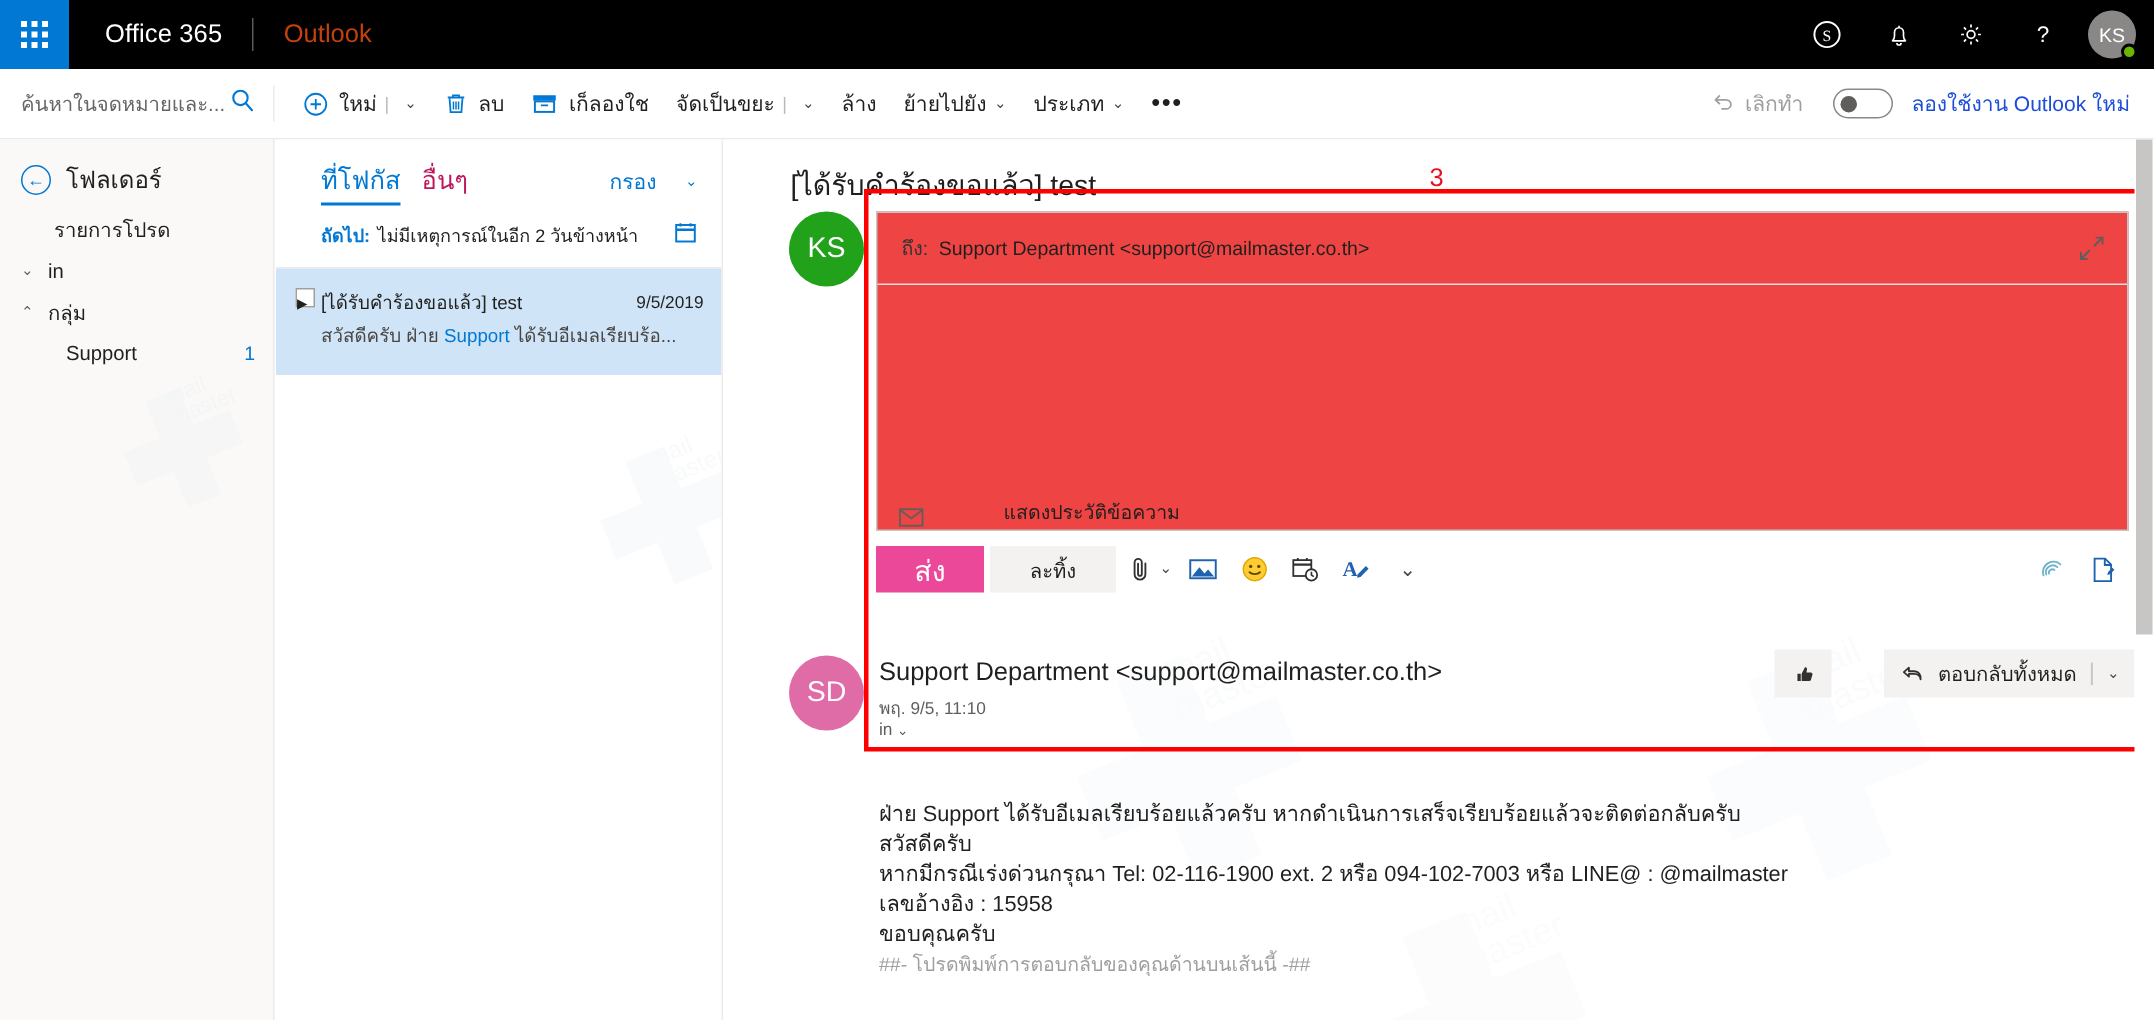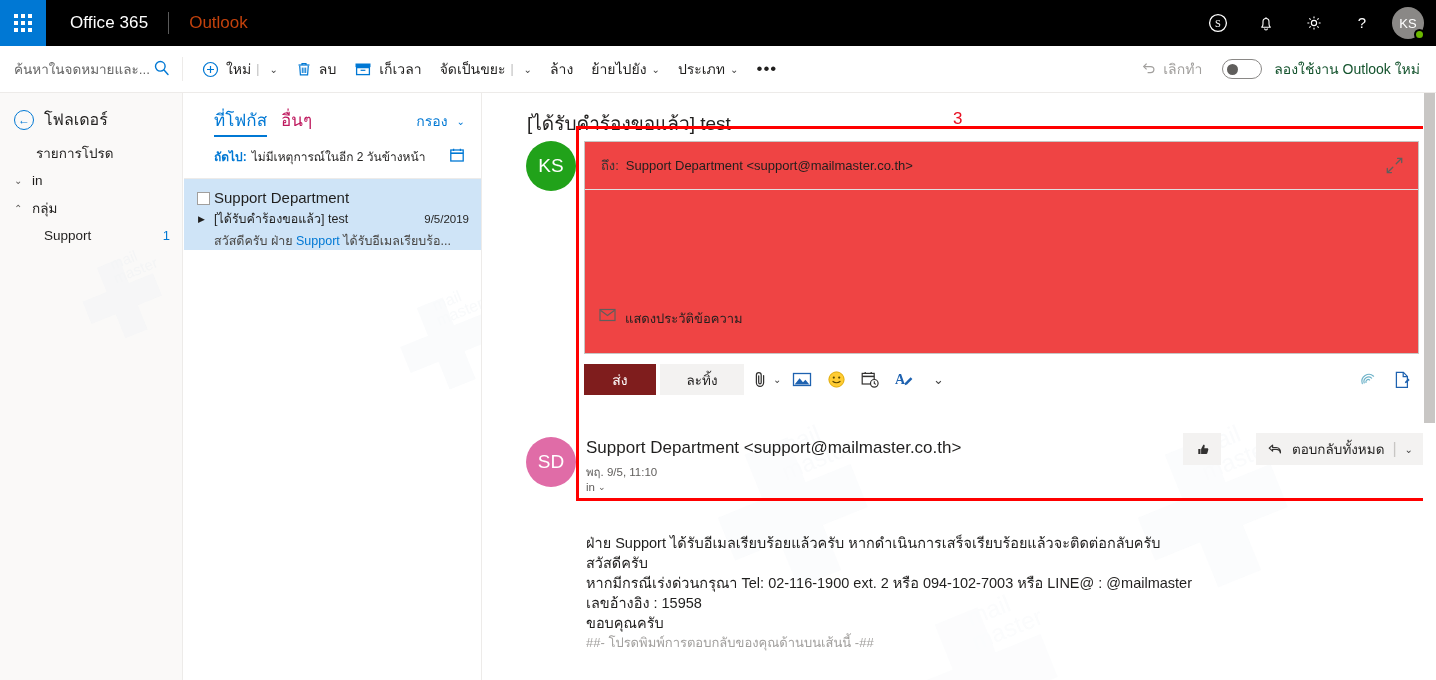--- a/index.html
+++ b/index.html
@@ -85,21 +85,21 @@
     display: flex; align-items: center; margin-left: 20px; cursor: pointer;
   }
   .toggle {
     width: 40px; height: 20px; border-radius: 10px; border: 1px solid #8a8886;
     background: #fff; position: relative; margin-right: 12px;
   }
   .toggle .knob {
     position: absolute; left: 4px; top: 4px; width: 11px; height: 11px;
     border-radius: 50%; background: #605e5c;
   }
-  #newoutlook-label { font-size: 14px; color: #14532d; }
+  #newoutlook-label { font-size: 14px; color: #1d4ed8; }
 
   
   #leftnav {
     position: absolute; top: 93px; left: 0; width: 183px; height: 587px;
     background: #faf9f8; border-right: 1px solid #edebe9; overflow: hidden;
   }
   #folders-head {
     display: flex; align-items: center; padding: 14px 0 0 14px; cursor: pointer;
   }
   #folders-head .back-circle {
@@ -123,21 +123,21 @@
   
   #msglist {
     position: absolute; top: 93px; left: 184px; width: 298px; height: 587px;
     background: #ffffff; border-right: 1px solid #edebe9; overflow: hidden;
   }
   #pivots { display: flex; align-items: baseline; padding: 13px 16px 0 30px; }
   .pivot { font-size: 17px; color: #be185d; margin-right: 14px; cursor: pointer; }
   .pivot.active { color: #0078d4; border-bottom: 2px solid #0078d4; padding-bottom: 2px; }
   #filter-btn {
     margin-left: auto; color: #0078d4; font-size: 14px; cursor: pointer;
-    display: flex; align-items: center;
+    display: flex; align-items: center; gap: 10px;
   }
   #filter-btn .chev { margin-left: 9px; font-size: 10px; }
   #nextline {
     display: flex; align-items: center; padding: 10px 16px 0 30px; font-size: 12px;
   }
   #next-label { color: #0078d4; font-weight: bold; margin-right: 5px; }
   #next-text { color: #201f1e; }
   #cal-icon { margin-left: auto; color: #0078d4; }
   #list-sep { margin-top: 12px; height: 1px; background: #edebe9; }
   .msgrow {
@@ -187,33 +187,34 @@
     border-bottom: 1px solid #dfdfdf; padding: 0 0 0 16px;
   }
   #to-label { font-size: 13px; color: #333; margin-right: 7px; }
   #to-value { font-size: 13px; color: #201f1e; }
   #expand-btn {
     margin-left: auto; width: 48px; height: 47px; display: flex;
     align-items: center; justify-content: center; color: #605e5c; cursor: pointer;
   }
   #bodyarea { height: 118px; cursor: text; }
   #histrow {
-    height: 44px; display: flex; align-items: flex-start; padding-left: 14px;
+    height: 44px; display: flex; align-items: flex-end; padding-left: 14px;
     cursor: pointer;
+    gap: 44px;
   }
   #histrow .env { margin-right: 9px; color: #605e5c; display: flex; }
   #hist-label { font-size: 13px; color: #201f1e; }
 
   #composetools {
     position: absolute; left: 101px; top: 271px; width: 835px; height: 31px;
     display: flex; align-items: center;
   }
   #send-btn {
-    width: 72px; height: 31px; background: #7f1d1d; color: #fff;
-    font-size: 14px; display: flex; align-items: center;
+    width: 72px; height: 31px; background: #ec4899; color: #fff;
+    font-size: 19px; display: flex; align-items: center;
     justify-content: center; cursor: pointer; border: none;
   }
   #discard-btn {
     width: 84px; height: 31px; background: #f3f2f1; color: #201f1e;
     font-size: 13.5px; display: flex; align-items: center;
     justify-content: center; cursor: pointer; margin-left: 4px; border: none;
   }
   .tool {
     height: 31px; min-width: 26px; display: flex; align-items: center;
     justify-content: center; margin-left: 8px; cursor: pointer; color: #323130;
@@ -371,21 +372,21 @@
   </div>
 
   <div class="cmd">
     <span class="glyph">
       <svg width="18" height="16" viewBox="0 0 18 16">
         <rect x="1.5" y="2.5" width="15" height="3.6" fill="#0078d4"></rect>
         <rect x="2.6" y="6.6" width="12.8" height="7" fill="none" stroke="#0078d4" stroke-width="1.3"></rect>
         <path d="M6.6 9.3h4.8" stroke="#0078d4" stroke-width="1.2"></path>
       </svg>
     </span>
-    <span>เก็เวลา</span>
+    <span>เก็ลองใช</span>
   </div>
 
   <div class="cmd">
     <span>จัดเป็นขยะ</span>
     <span class="pipe">|</span>
     <span class="chev">⌄</span>
   </div>
 
   <div class="cmd">
     <span>ล้าง</span>
@@ -486,21 +487,20 @@
         <path d="M1.8 6.2h12.4" stroke="#0078d4" stroke-width="1.6"></path>
         <path d="M4.6 1.8v2.2M11.4 1.8v2.2" stroke="#0078d4" stroke-width="1.3"></path>
       </svg>
     </span>
   </div>
 
   <div id="list-sep"></div>
 
   <div class="msgrow">
     <div class="checkbox"></div>
-    <div class="sender">Support Department</div>
     <div class="line2">
       <span class="twisty">▶</span>
       <span class="subject">[ได้รับคำร้องขอแล้ว] test</span>
       <span class="date">9/5/2019</span>
     </div>
     <div class="preview">
       <span>สวัสดีครับ  ฝ่าย </span><span class="hl">Support</span><span> ได้รับอีเมลเรียบร้อ...</span>
     </div>
   </div>
 </div>

